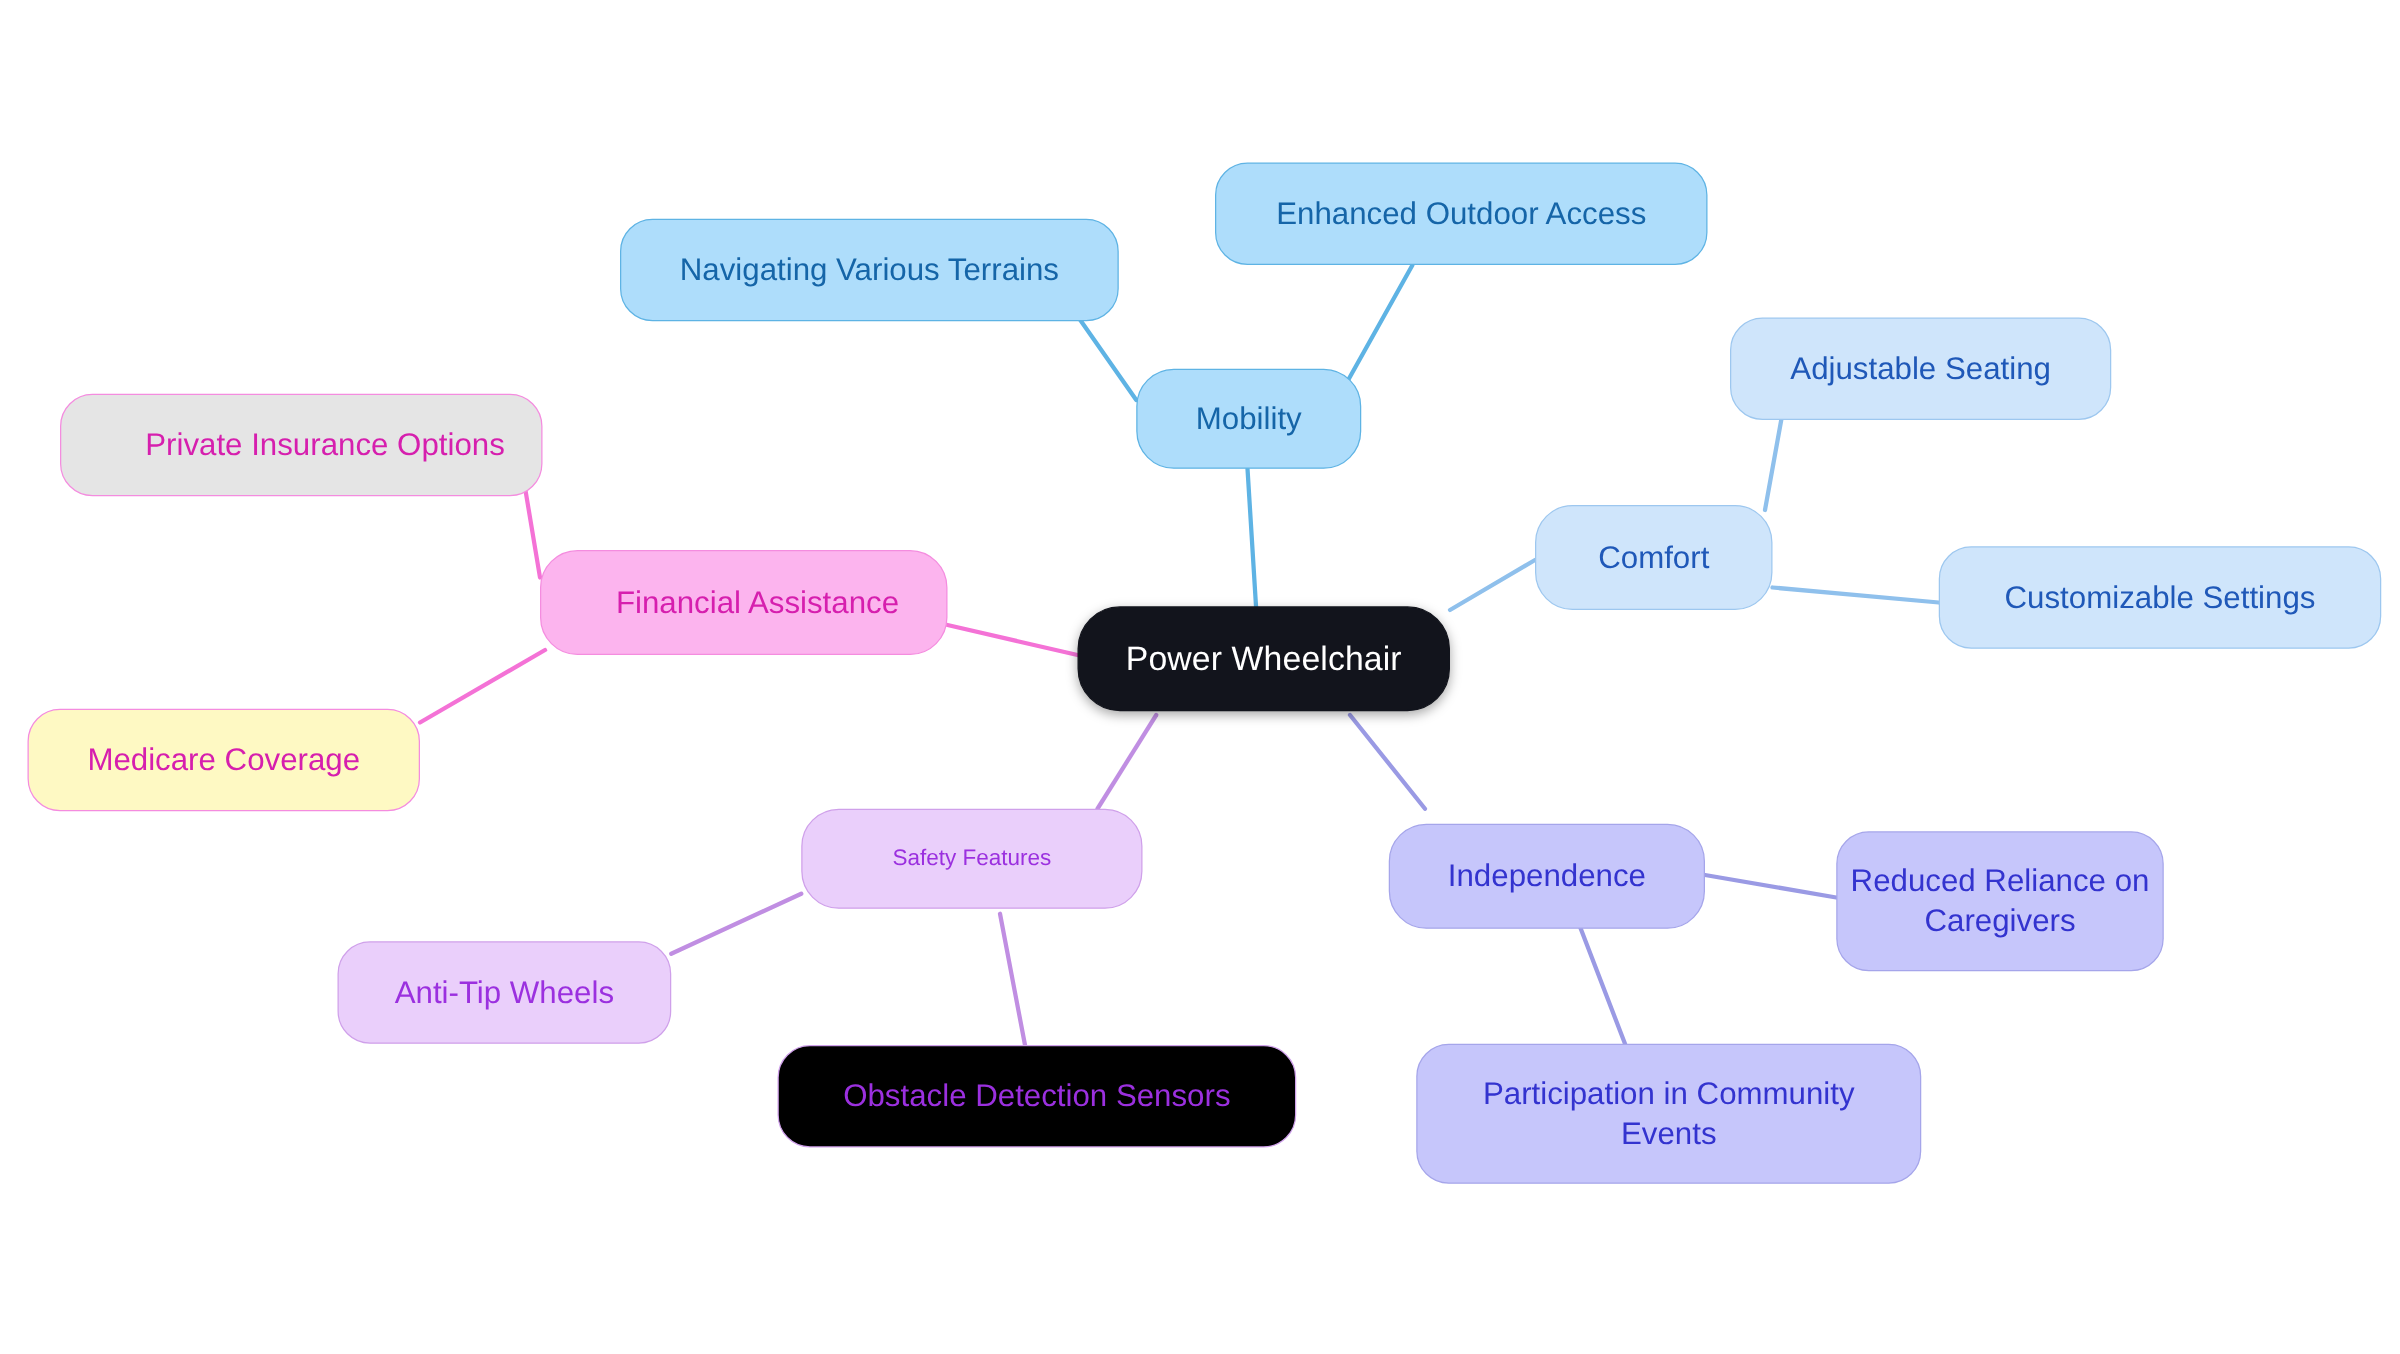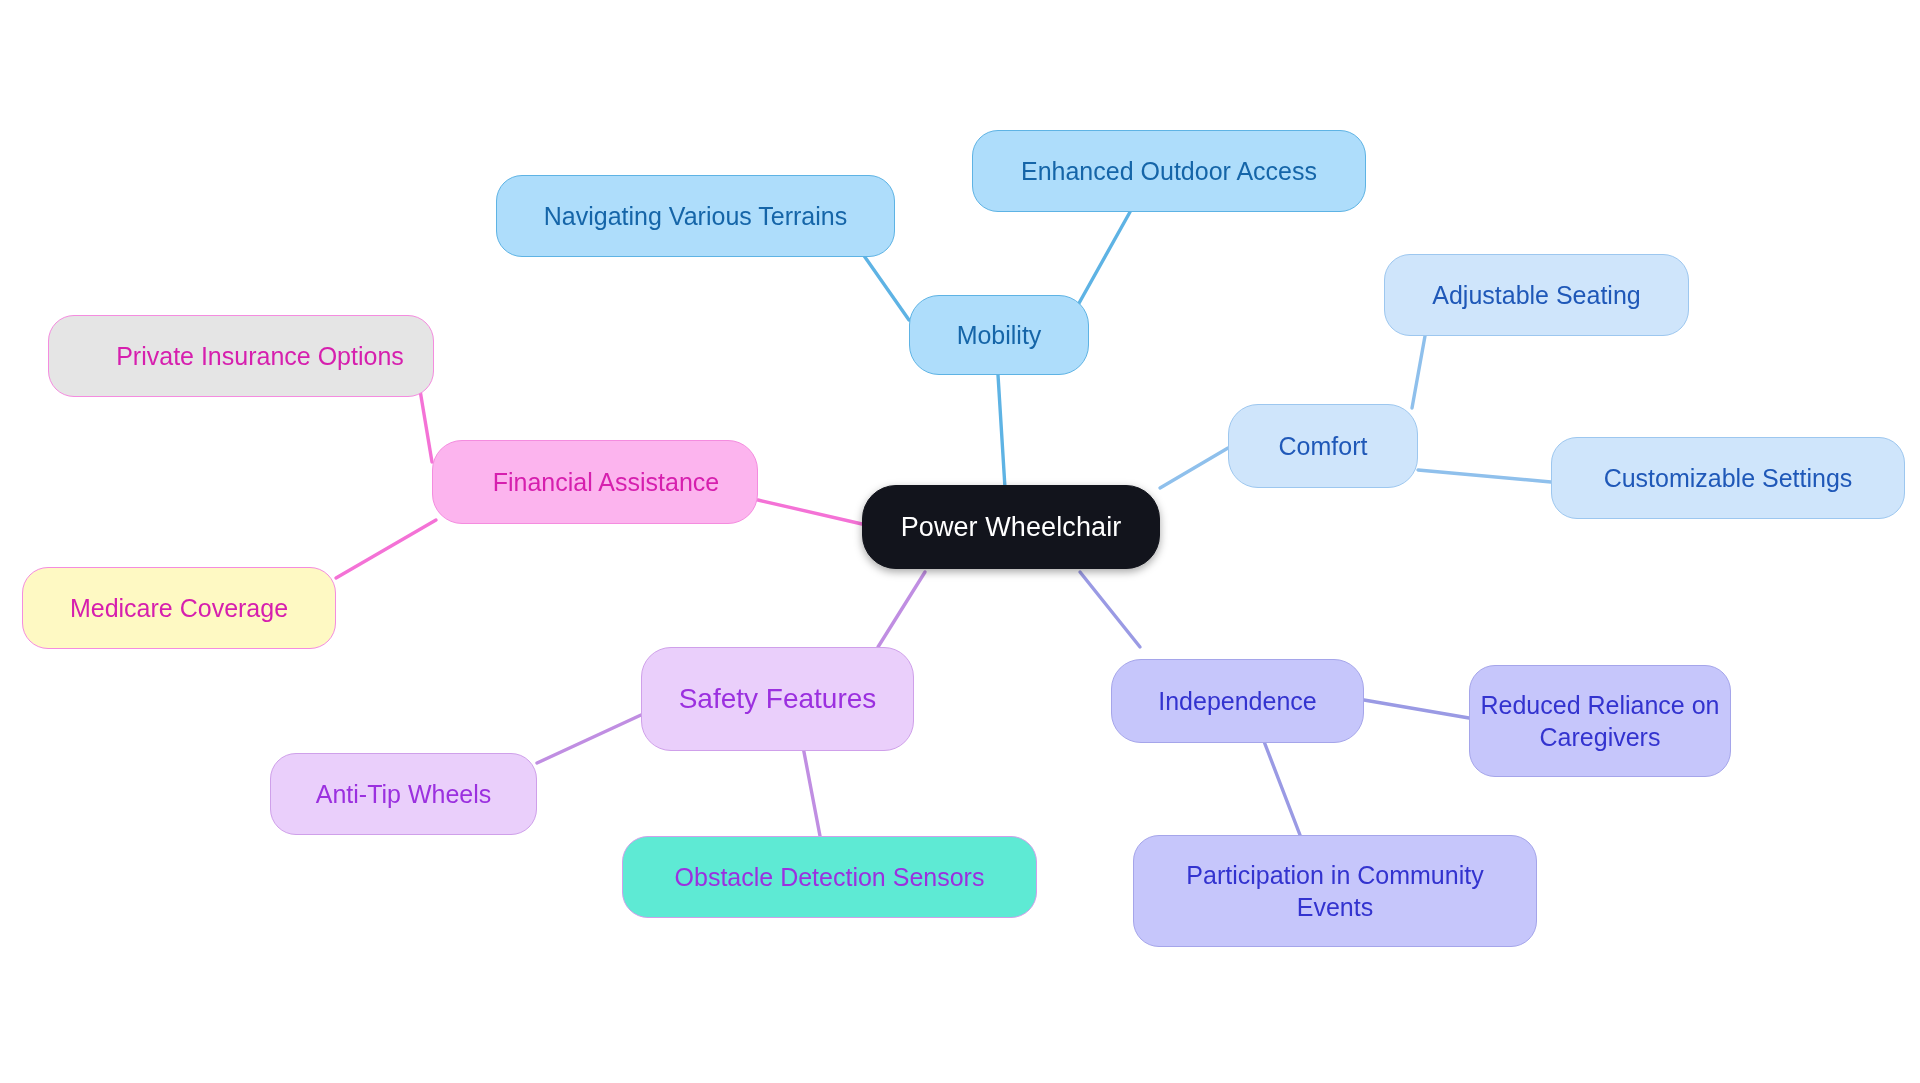--- a/index.html
+++ b/index.html
@@ -75,20 +75,20 @@
       <div class="node leaf" style="left: 496px; top: 175px; width: 399px; height: 82px; background: rgb(174, 221, 251); color: rgb(21, 101, 168); border-color: rgb(94, 179, 228); font-size: 25px;">Navigating Various Terrains</div>
       <div class="node leaf" style="left: 972px; top: 130px; width: 394px; height: 82px; background: rgb(174, 221, 251); color: rgb(21, 101, 168); border-color: rgb(94, 179, 228); font-size: 25px;">Enhanced Outdoor Access</div>
       <div class="node branch" style="left: 1228px; top: 404px; width: 190px; height: 84px; background: rgb(207, 229, 251); color: rgb(31, 88, 184); border-color: rgb(157, 199, 239); font-size: 25px;">Comfort</div>
       <div class="node leaf" style="left: 1384px; top: 254px; width: 305px; height: 82px; background: rgb(207, 229, 251); color: rgb(31, 88, 184); border-color: rgb(157, 199, 239); font-size: 25px;">Adjustable Seating</div>
       <div class="node leaf" style="left: 1551px; top: 437px; width: 354px; height: 82px; background: rgb(207, 229, 251); color: rgb(31, 88, 184); border-color: rgb(157, 199, 239); font-size: 25px;">Customizable Settings</div>
       <div class="node branch" style="left: 1111px; top: 647px; width: 253px; height: 84px; background: rgb(198, 198, 251); color: rgb(51, 51, 207); border-color: rgb(165, 165, 234); font-size: 25px; margin-top: 12px;">Independence</div>
       <div class="node leaf" style="left: 1469px; top: 665px; width: 262px; height: 112px; background: rgb(198, 198, 251); color: rgb(51, 51, 207); border-color: rgb(165, 165, 234); font-size: 25px;">Reduced Reliance on
 Caregivers</div>
       <div class="node leaf" style="left: 1133px; top: 835px; width: 404px; height: 112px; background: rgb(198, 198, 251); color: rgb(51, 51, 207); border-color: rgb(165, 165, 234); font-size: 25px;">Participation in Community
 Events</div>
-      <div class="node branch" style="left: 641px; top: 647px; width: 273px; height: 104px; background: rgb(234, 207, 251); color: rgb(155, 48, 223); border-color: rgb(207, 160, 234); font-size: 28px;">Safety Features</div>
+      <div class="node branch" style="left: 641px; top: 647px; width: 273px; height: 80px; background: rgb(234, 207, 251); color: rgb(155, 48, 223); border-color: rgb(207, 160, 234); font-size: 18px;">Safety Features</div>
       <div class="node leaf" style="left: 270px; top: 753px; width: 267px; height: 82px; background: rgb(234, 207, 251); color: rgb(155, 48, 223); border-color: rgb(207, 160, 234); font-size: 25px;">Anti-Tip Wheels</div>
-      <div class="node leaf" style="left: 622px; top: 836px; width: 415px; height: 82px; background: #5eead4; color: rgb(155, 48, 223); border-color: rgb(207, 160, 234); font-size: 25px;">Obstacle Detection Sensors</div>
+      <div class="node leaf" style="left: 622px; top: 836px; width: 415px; height: 82px; background: #000000; color: rgb(155, 48, 223); border-color: rgb(207, 160, 234); font-size: 25px;">Obstacle Detection Sensors</div>
       <div class="node branch" style="left: 432px; top: 440px; width: 326px; height: 84px; background: rgb(252, 180, 238); color: rgb(214, 31, 174); border-color: rgb(244, 140, 223); font-size: 25px; padding-left: 32px;">Financial Assistance</div>
       <div class="node leaf" style="left: 48px; top: 315px; width: 386px; height: 82px; background: #e5e5e5; color: rgb(214, 31, 174); border-color: rgb(244, 140, 223); font-size: 25px; padding-left: 48px;">Private Insurance Options</div>
       <div class="node leaf" style="left: 22px; top: 567px; width: 314px; height: 82px; background: #fef9c3; color: rgb(214, 31, 174); border-color: rgb(244, 140, 223); font-size: 25px;">Medicare Coverage</div>
     </div>
 </div>
 
 </body></html>

